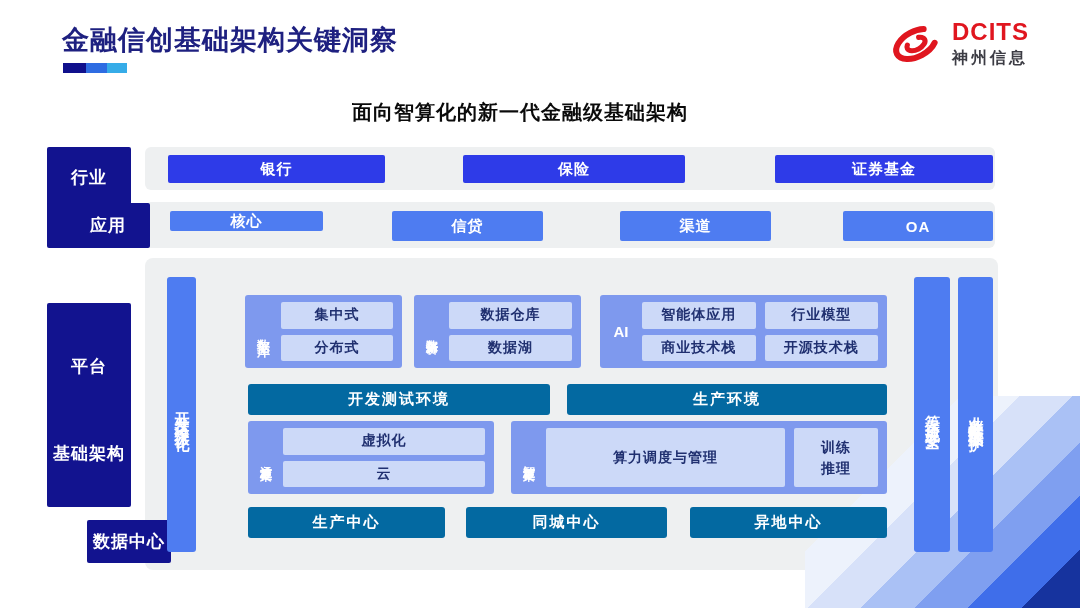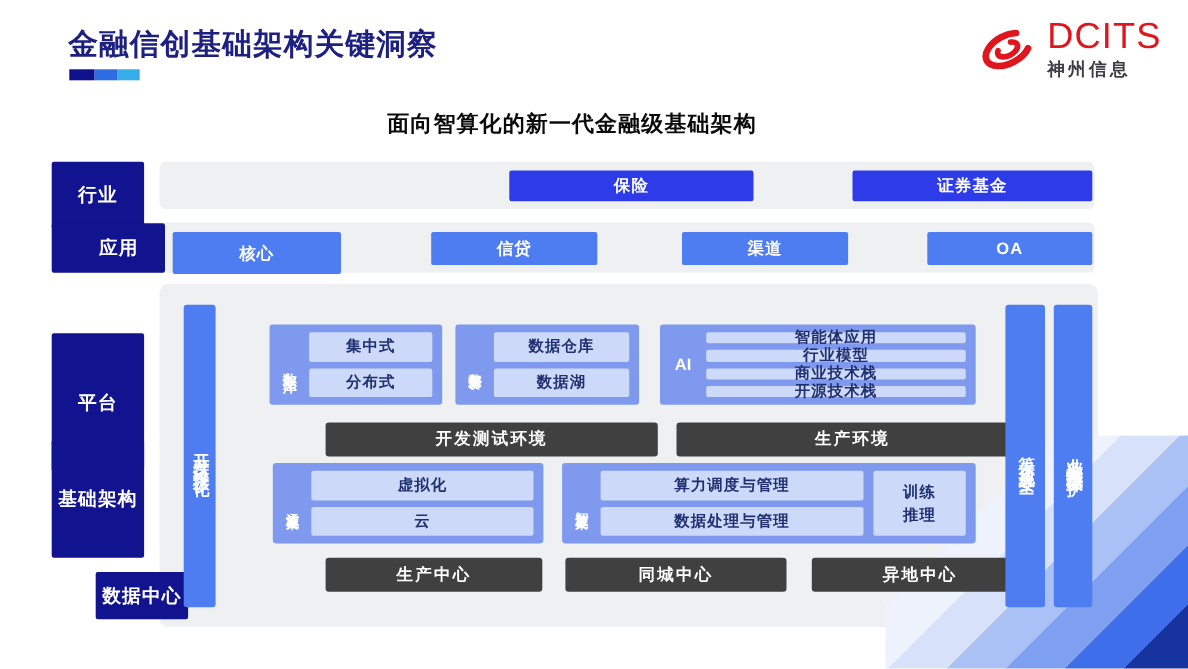--- a/index.html
+++ b/index.html
@@ -9,21 +9,21 @@
   }
   
   .title{position:absolute;left:62px;top:22px;font-size:27px;font-weight:bold;color:#1e2080;letter-spacing:1px;}
   .underline{position:absolute;left:63px;top:63px;height:10px;display:flex;}
   .underline span{display:block;height:10px;}
   .u1{width:23px;background:#10108c;}
   .u2{width:21px;background:#2e6ce2;}
   .u3{width:20px;background:#36ace8;}
   .logo{position:absolute;left:888px;top:16px;display:flex;align-items:center;gap:8px;}
   .logo-text{display:flex;flex-direction:column;}
-  .logo-brand{font-size:33px;font-weight:400;color:#e0161f;line-height:1;letter-spacing:1px;text-align:center;}
+  .logo-brand{font-size:24px;font-weight:700;color:#e0161f;line-height:1;letter-spacing:1px;text-align:center;}
   .logo-company{font-size:16px;font-weight:bold;color:#3c3c44;letter-spacing:3px;margin-top:4px;}
   .subtitle{position:absolute;left:0;right:60px;top:99px;text-align:center;font-size:20px;font-weight:bold;color:#0a0a0a;letter-spacing:1px;padding-left:20px;}
 
   
   .strip{position:absolute;background:#eef0f1;border-radius:6px;}
   .strip1{left:145px;top:147px;width:850px;height:43px;}
   .strip2{left:145px;top:202px;width:850px;height:46px;}
   .bigpanel{left:145px;top:258px;width:853px;height:312px;border-radius:8px;}
 
   
@@ -48,32 +48,32 @@
   .lbl-industry{top:147px;height:61px;}
   .lbl-application{top:203px;height:45px;padding-left:19px;}
   .lbl-platform{top:262px;height:126px;margin-top:41px;}
   .lbl-infrastructure{top:400px;height:107px;}
   .lbl-datacenter{top:520px;height:43px;margin-left:40px;}
 
   
   .box{position:absolute;color:#fff;font-weight:bold;font-size:15px;display:flex;align-items:center;justify-content:center;border-radius:2px;letter-spacing:1px;}
   .box1{background:#2e3be8;}
   .box2{background:#4e7cf1;}
-  .hbar{position:absolute;background:#404040;color:#fff;font-weight:bold;font-size:15px;display:flex;align-items:center;justify-content:center;border-radius:3px;letter-spacing:2px;margin-left:48px;}
+  .hbar{position:absolute;background:#0369a1;color:#fff;font-weight:bold;font-size:15px;display:flex;align-items:center;justify-content:center;border-radius:3px;letter-spacing:2px;}
 
   
   .vbar{position:absolute;background:#4e7cf1;border-radius:3px;display:flex;align-items:center;justify-content:center;}
   .vtext{writing-mode:vertical-rl;text-orientation:upright;color:#fff;font-weight:bold;font-size:15px;letter-spacing:4px;}
 
   
   .group{position:absolute;background:#7e99ee;border-radius:3px;display:flex;align-items:center;padding:7px 9px;gap:9px;box-sizing:border-box;}
   .group-label{writing-mode:vertical-rl;text-orientation:upright;color:#fff;font-weight:bold;font-size:13px;letter-spacing:2px;flex:none;}
   .group-label-h{color:#fff;font-weight:bold;font-size:15px;flex:none;width:24px;text-align:center;}
   .group-col{flex:1;height:100%;display:flex;flex-direction:column;justify-content:center;gap:6px;}
-  .group-grid{flex:1;height:100%;display:grid;grid-template-columns:1fr;gap:6px 9px;}
+  .group-grid{flex:1;height:100%;display:grid;grid-template-columns:1fr 1fr;gap:6px 9px;}
   .chip{background:#ccd9f8;color:#203070;font-weight:bold;font-size:14px;display:flex;align-items:center;justify-content:center;border-radius:2px;flex:1;min-height:0;letter-spacing:1px;}
   .chip-side{flex:none;width:84px;height:100%;display:flex;flex-direction:column;align-items:center;justify-content:center;background:#ccd9f8;color:#203070;font-weight:bold;font-size:14px;border-radius:2px;letter-spacing:1px;line-height:1.45;}
 </style>
 </head>
 <body>
 
 <div class="slide">
 
   <div class="strip strip1"></div>
   <div class="strip strip2"></div>
@@ -102,24 +102,25 @@
   </div>
 
   <div class="subtitle">面向智算化的新一代金融级基础架构</div>
 
   <div class="side-label lbl-industry">行业</div>
   <div class="side-label lbl-application">应用</div>
   <div class="side-label lbl-platform">平台</div>
   <div class="side-label lbl-infrastructure">基础架构</div>
   <div class="side-label lbl-datacenter">数据中心</div>
 
+  <div class="box box1" style="left:168px;top:155px;width:217px;height:28px">银行</div>
   <div class="box box1" style="left:463px;top:155px;width:222px;height:28px">保险</div>
   <div class="box box1" style="left:775px;top:155px;width:218px;height:28px">证券基金</div>
 
-  <div class="box box2" style="left:157px;top:211px;width:153px;height:38px">核心</div>
+  <div class="box box2" style="left:170px;top:211px;width:153px;height:20px">核心</div>
   <div class="box box2" style="left:392px;top:211px;width:151px;height:30px">信贷</div>
   <div class="box box2" style="left:620px;top:211px;width:151px;height:30px">渠道</div>
   <div class="box box2" style="left:843px;top:211px;width:150px;height:30px">OA</div>
 
   <div class="vbar" style="left:167px;top:277px;width:29px;height:275px">
     <span class="vtext">开发运维一体化</span>
   </div>
 
   <div class="group" style="left:245px;top:295px;width:157px;height:73px">
     <span class="group-label">数据库</span>
@@ -155,21 +156,20 @@
     <div class="group-col">
       <div class="chip">虚拟化</div>
       <div class="chip">云</div>
     </div>
   </div>
 
   <div class="group" style="left:511px;top:421px;width:376px;height:73px">
     <span class="group-label" style="letter-spacing:1px;font-size:12px;">智算框架</span>
     <div class="group-col">
       <div class="chip">算力调度与管理</div>
-      <div class="chip">数据处理与管理</div>
     </div>
     <div class="chip-side">
       <span>训练</span>
       <span>推理</span>
     </div>
   </div>
 
   <div class="hbar" style="left:248px;top:507px;width:197px;height:31px">生产中心</div>
   <div class="hbar" style="left:466px;top:507px;width:201px;height:31px">同城中心</div>
   <div class="hbar" style="left:690px;top:507px;width:197px;height:31px">异地中心</div>

